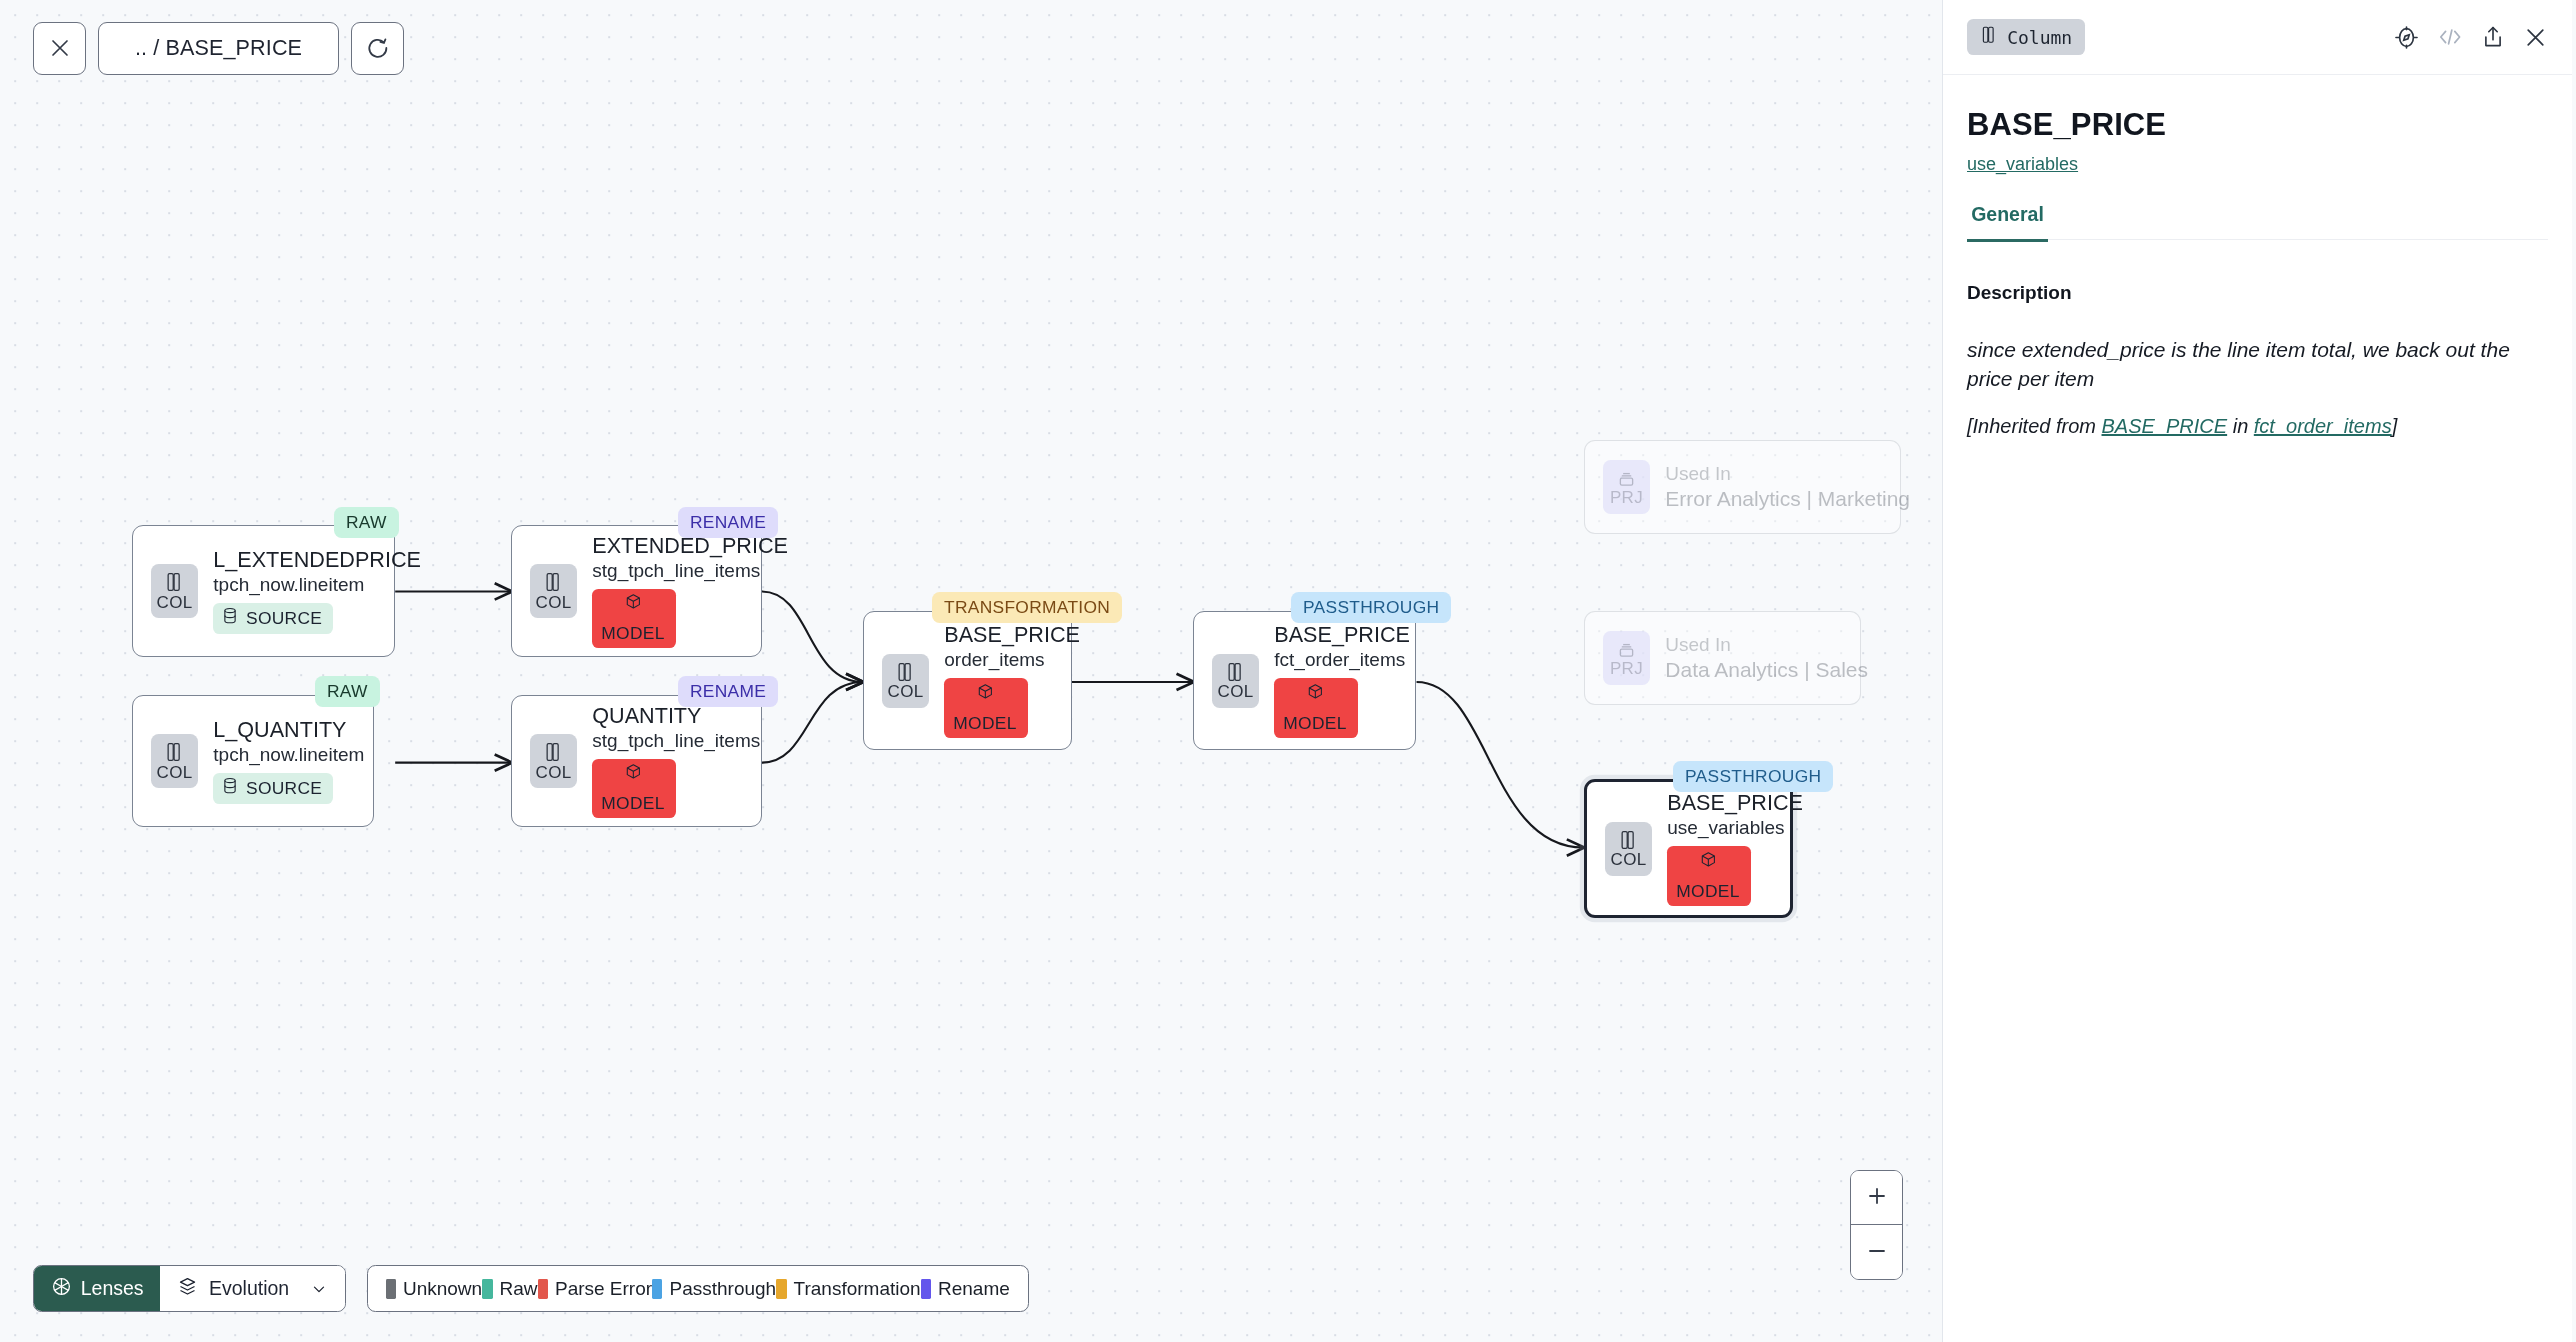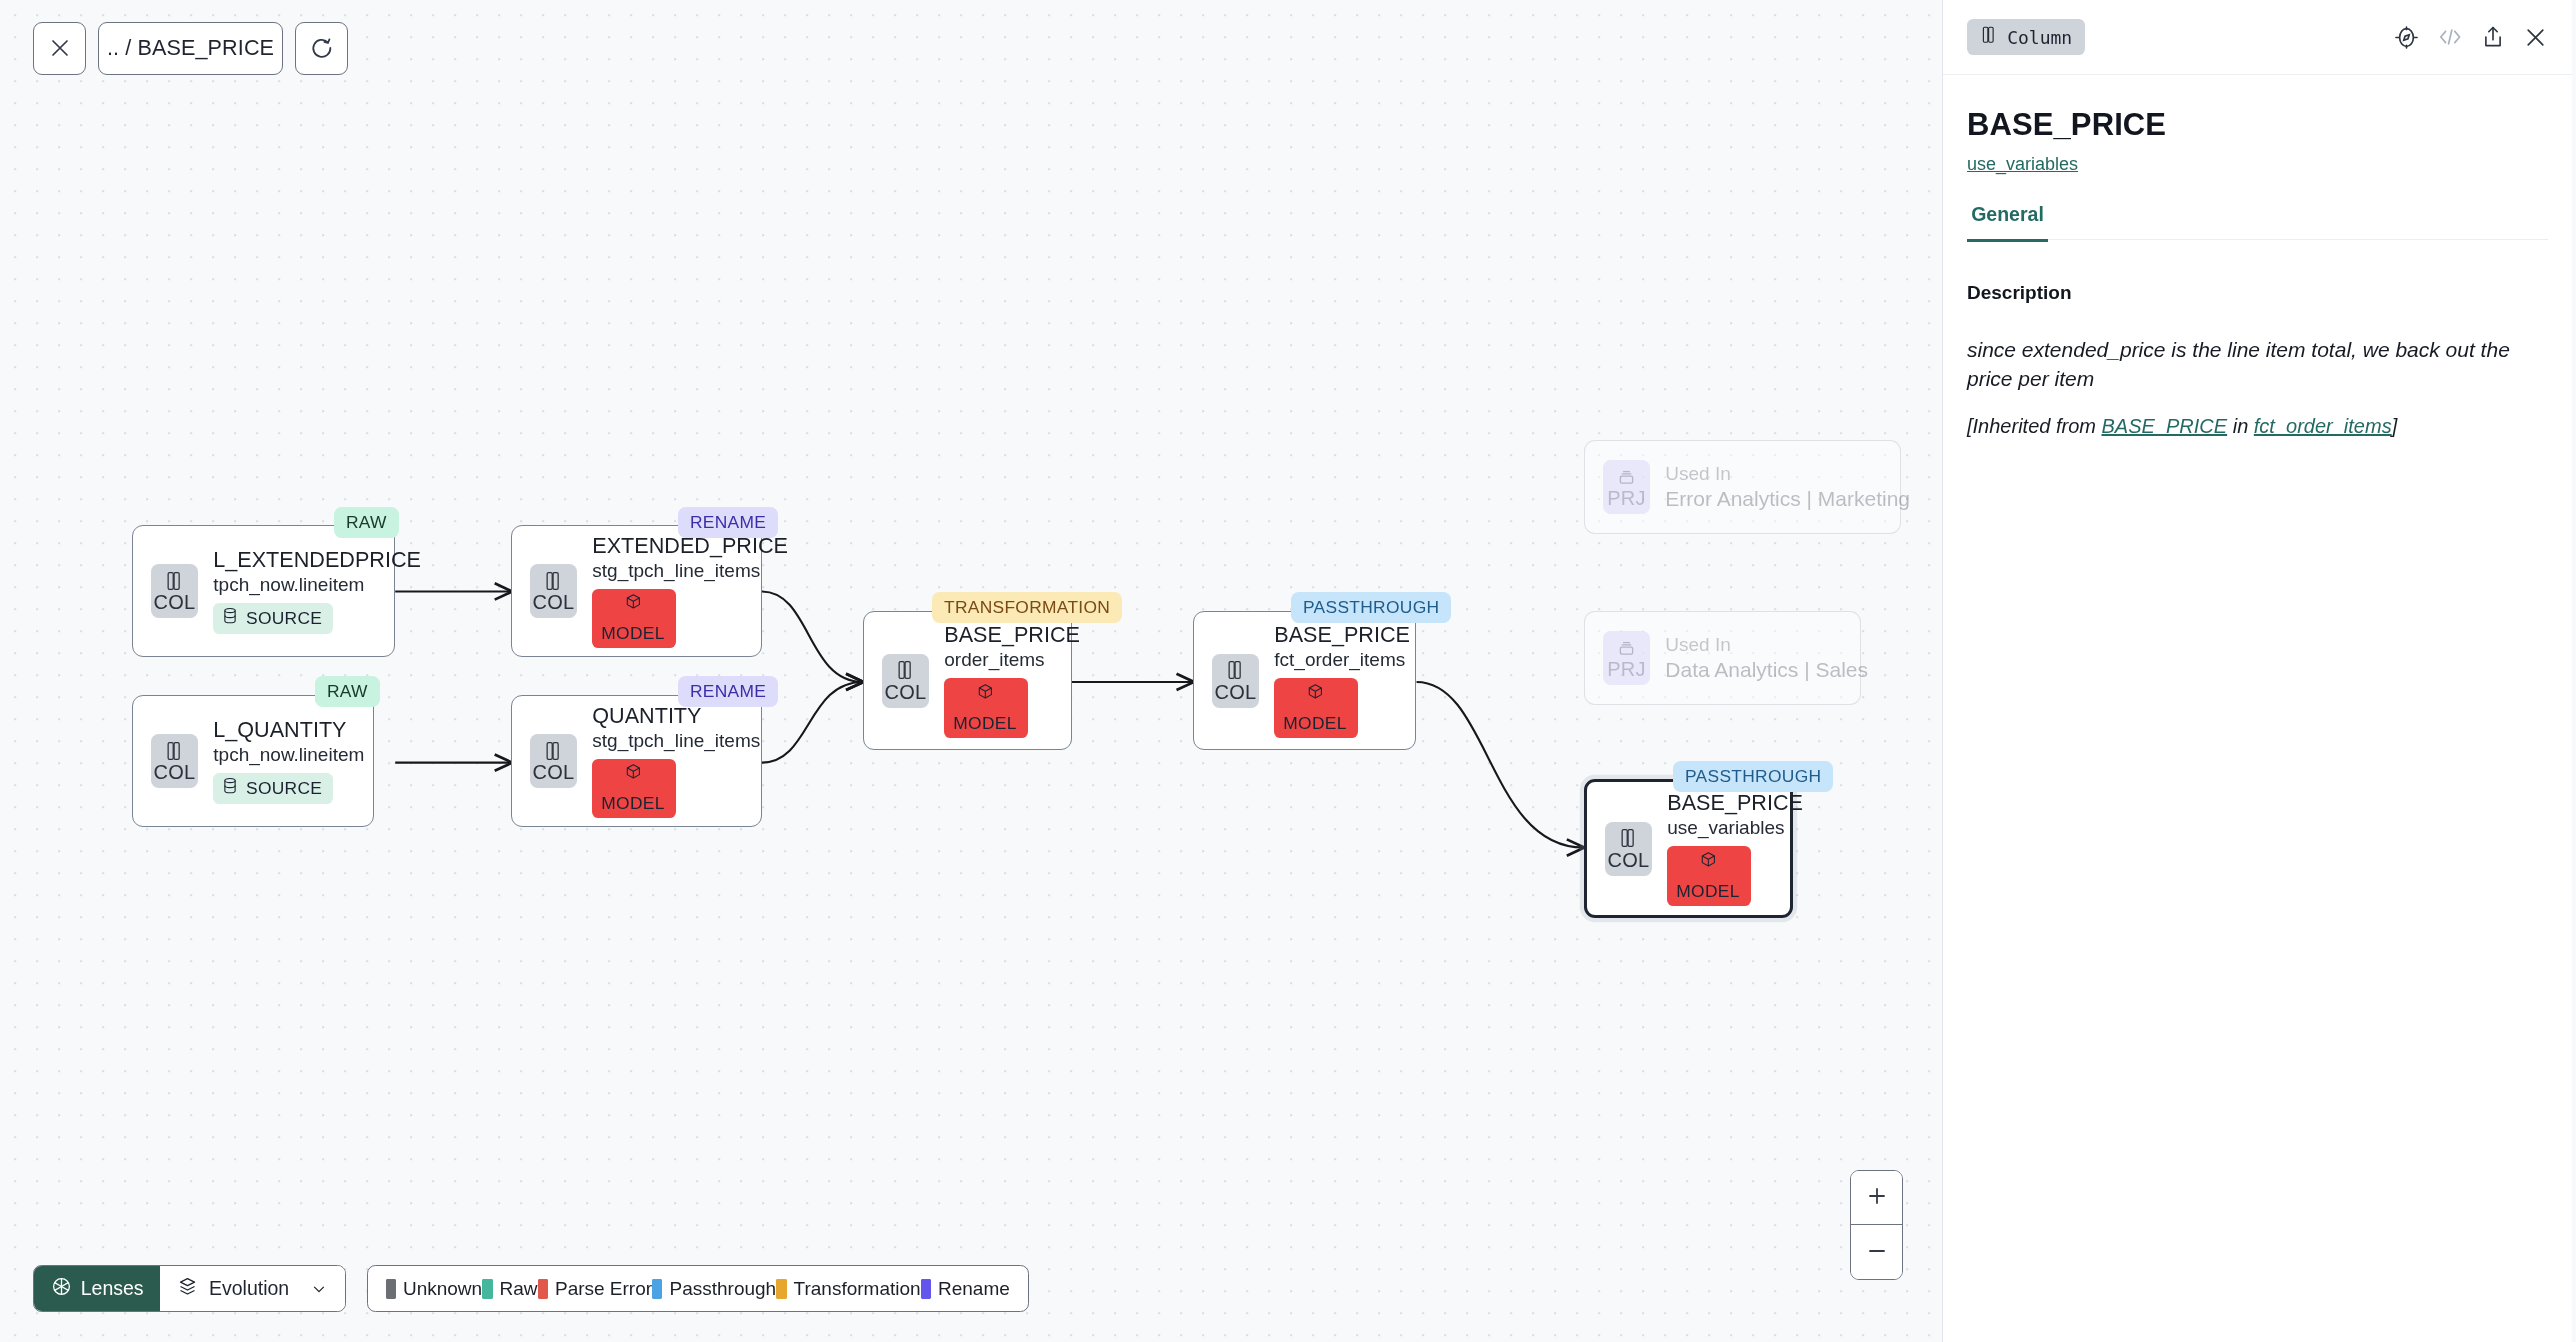--- a/index.html
+++ b/index.html
@@ -25,38 +25,38 @@
   #edges { position: absolute; left: 0; top: 0; width: 1946px; height: 1343px; pointer-events: none; }
 
   
   .topbar { position: absolute; left: 33px; top: 21.6px; display: flex; align-items: center; gap: 12px; z-index: 40; }
   .tb-btn {
     background: #fff; border: 1.1px solid #6b7280; border-radius: 9px;
     height: 53px; display: flex; align-items: center; justify-content: center;
     cursor: pointer; color: #333a47;
   }
   .tb-square { width: 53px; }
-  .tb-crumb { padding: 0 8px; font-size: 21.6px; color: #1f2430; letter-spacing: 0.1px; white-space: nowrap; }
+  .tb-crumb { padding: 0 36px; font-size: 21.6px; color: #1f2430; letter-spacing: 0.1px; white-space: nowrap; }
   .tb-btn svg { display: block; }
 
   
   .node {
     position: absolute; background: #fff;
     border: 1.1px solid #7b8493; border-radius: 11px;
     display: flex; align-items: center; gap: 15.3px;
     padding: 0 18px;
     z-index: 10;
   }
   .node.selected { border: 3.1px solid #1e2431; box-shadow: 0 0 0 4.2px rgba(150,160,180,.20); z-index: 14; }
   .node-icon {
     flex: 0 0 auto; width: 47px; height: 54px; border-radius: 7.7px;
     background: #cfd3da; display: flex; flex-direction: column;
     align-items: center; justify-content: center; gap: 0.7px; color: #2c323d;
   }
-  .node-icon .ico-label { font-size: 20px; letter-spacing: 0.3px; line-height: 1; }
+  .node-icon .ico-label { font-size: 17px; letter-spacing: 0.3px; line-height: 1; }
   .node-body { display: flex; flex-direction: column; gap: 2.1px; min-width: 0; }
   .node-title { font-size: 21.6px; color: #1b2029; line-height: 1.12; white-space: nowrap; }
   .node-sub { font-size: 19px; color: #252b35; line-height: 1.15; white-space: nowrap; }
   .node-chip {
     margin-top: 4.9px; align-self: flex-start; display: inline-flex; align-items: center; gap: 7.7px;
     padding: 4.2px 11px 4.2px 9px; border-radius: 6.3px; font-size: 17.4px; letter-spacing: 0.3px;
     color: #1c2330; white-space: nowrap;
   }
   .chip-source { background: #d9f0e6; }
   .chip-model  { background: #ef4444; flex-direction: column; }

